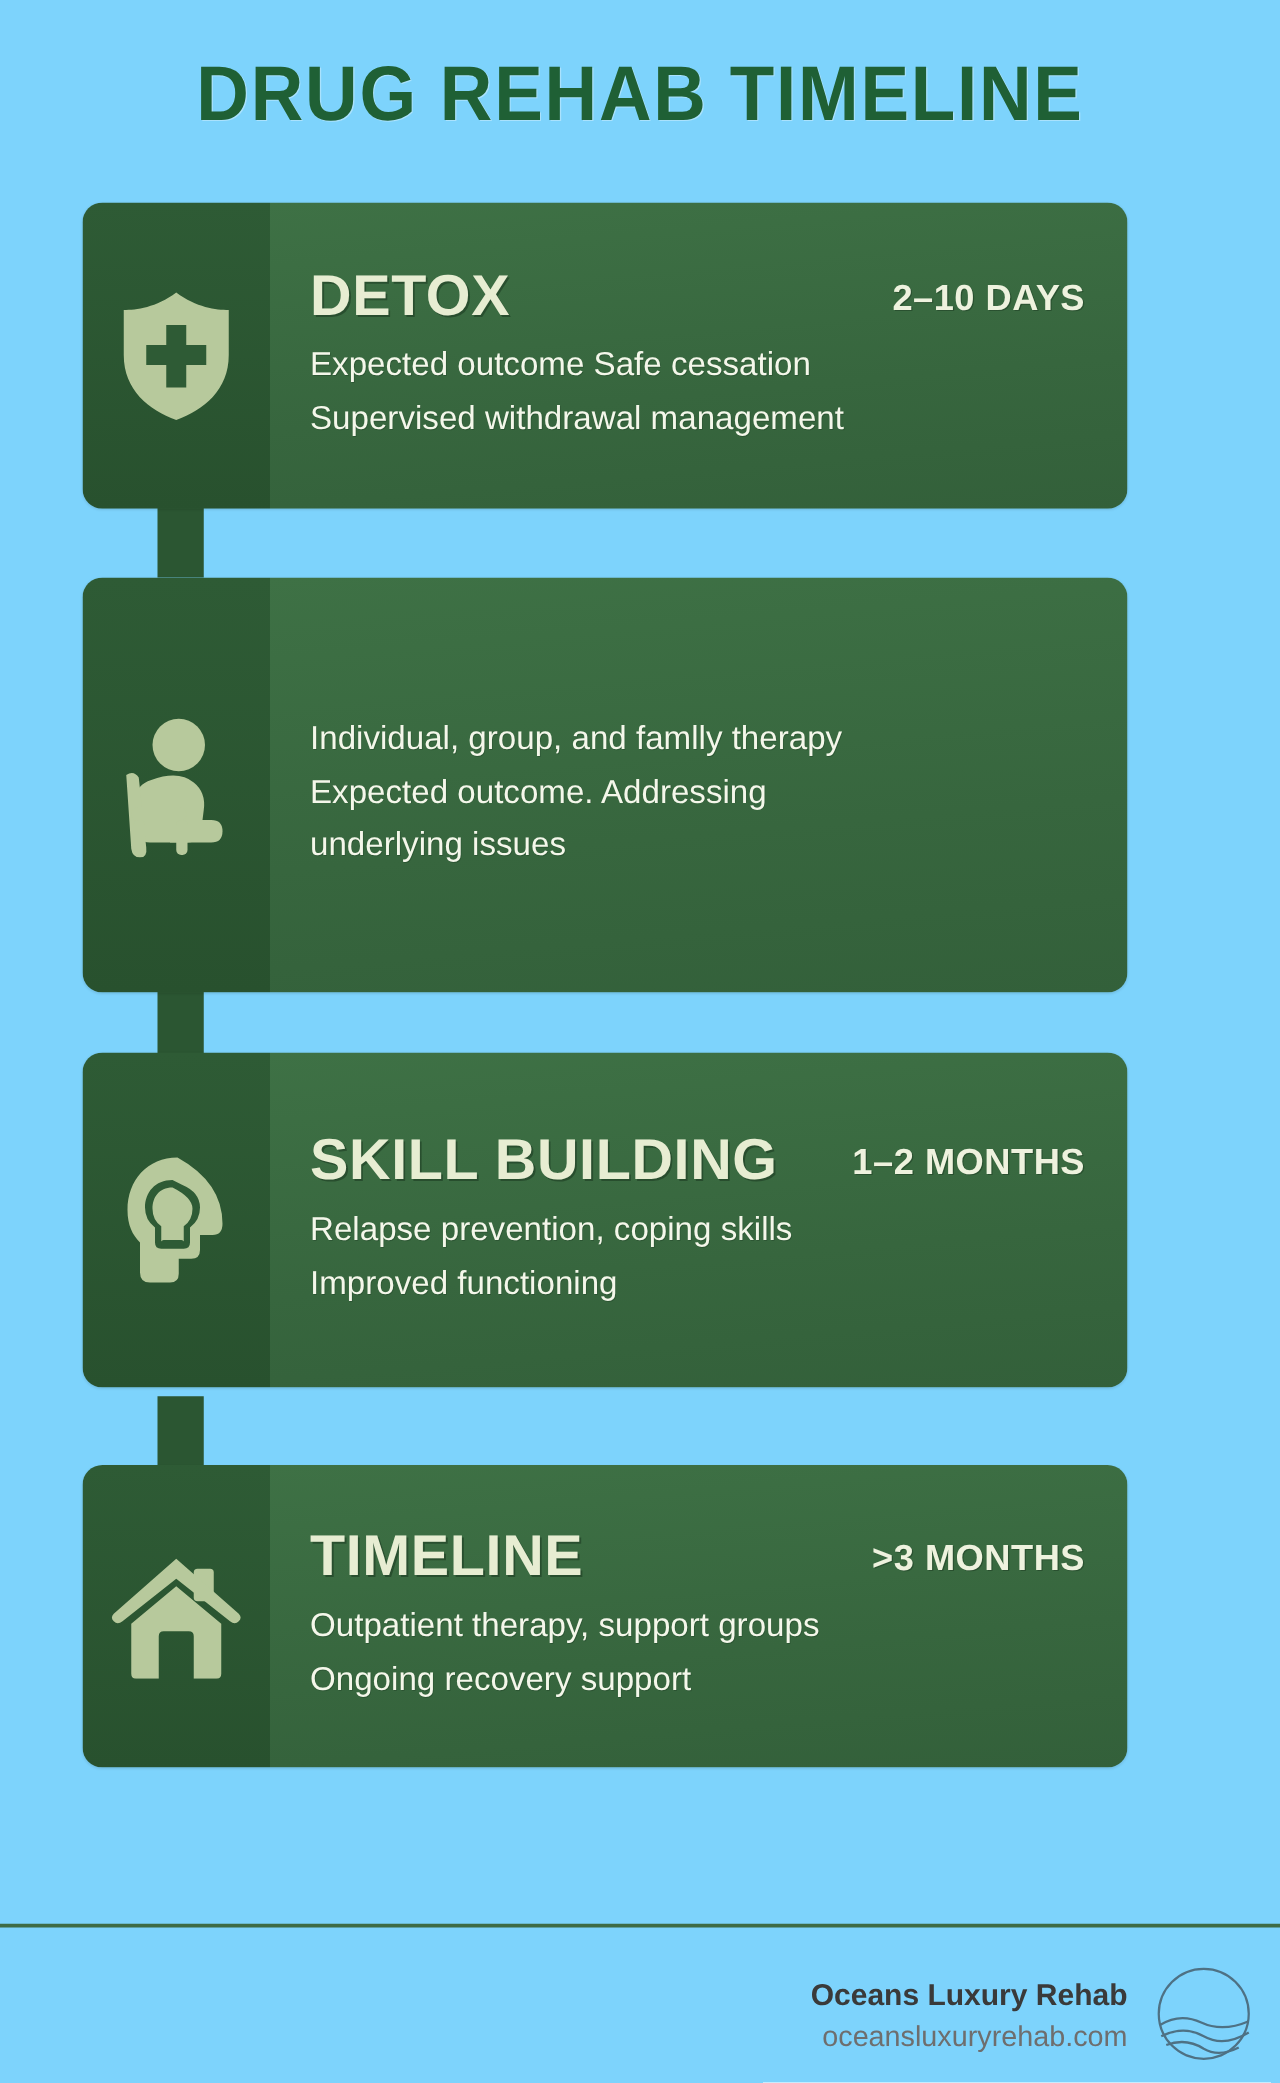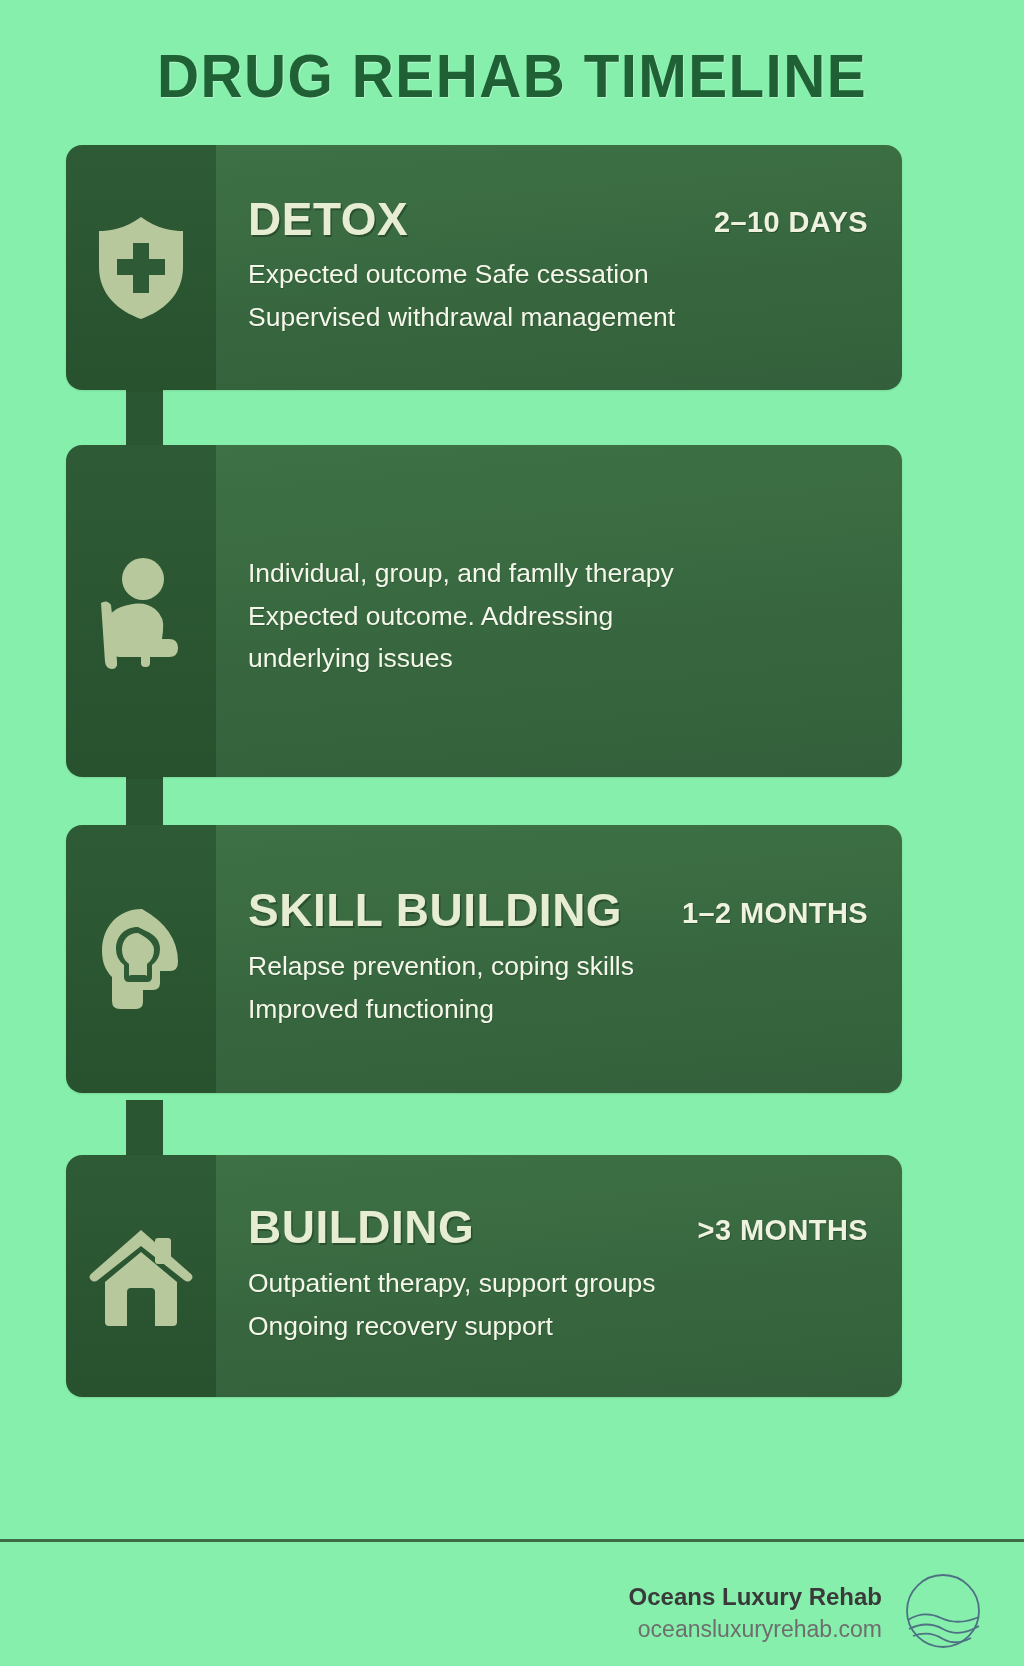--- a/index.html
+++ b/index.html
@@ -9,21 +9,21 @@
     height: 1666px;
     background: #ffffff;
     font-family: "Liberation Sans", sans-serif;
     overflow: hidden;
   }
 
   .page {
     position: relative;
     width: 1024px;
     height: 1666px;
-    background: #86efac;
+    background: #7dd3fc;
   }
 
   
   .title {
     position: absolute;
     left: 0;
     top: 40px;
     width: 1024px;
     text-align: center;
     font-size: 62px;
@@ -33,21 +33,21 @@
     font-family: "Liberation Sans Narrow", "Liberation Sans", sans-serif;
     transform: scaleX(0.94);
     transform-origin: center;
     text-shadow: 1px 1px 0 rgba(255,255,255,0.35);
   }
 
   
   .timeline {
     position: absolute;
     left: 0;
-    top: 145px;
+    top: 162px;
     width: 1024px;
     height: 1260px;
   }
 
   
   .connector {
     position: absolute;
     left: 126px;
     width: 37px;
     background: #2B5632;
@@ -138,21 +138,21 @@
 
   .footer {
     position: absolute;
     left: 0;
     top: 1560px;
     width: 1024px;
     height: 106px;
     display: flex;
     align-items: center;
     justify-content: flex-end;
-    padding-right: 42px;
+    padding-right: 22px;
     gap: 22px;
   }
 
   .footer-text { text-align: right; }
 
   .brand-name {
     font-size: 24px;
     font-weight: 700;
     color: #3A3A3A;
     line-height: 1.35;
@@ -258,21 +258,21 @@
             <g fill="#B7C99C">
               <rect x="66" y="12" width="16" height="26" rx="3"></rect>
               <path d="M52 4 L102 48 q3 3 0 6 q-3 3 -7 0 L52 20 L9 54 q-4 3 -7 0 q-3 -3 0 -6 Z"></path>
               <path d="M52 26 L88 56 L88 96 q0 4 -4 4 H66 V66 q0 -4 -4 -4 H42 q-4 0 -4 4 v34 H20 q-4 0 -4 -4 V56 Z"></path>
             </g>
           </svg>
         </span>
       </div>
       <div class="card-body">
         <div class="card-head-row">
-          <div class="card-title">BUILDING</div>
+          <div class="card-title">TIMELINE</div>
           <div class="card-duration">&gt;3 MONTHS</div>
         </div>
         <div class="card-lines">
           <div class="card-line">Outpatient therapy, support groups</div>
           <div class="card-line">Ongoing recovery support</div>
         </div>
       </div>
     </div>
 
   </div>

